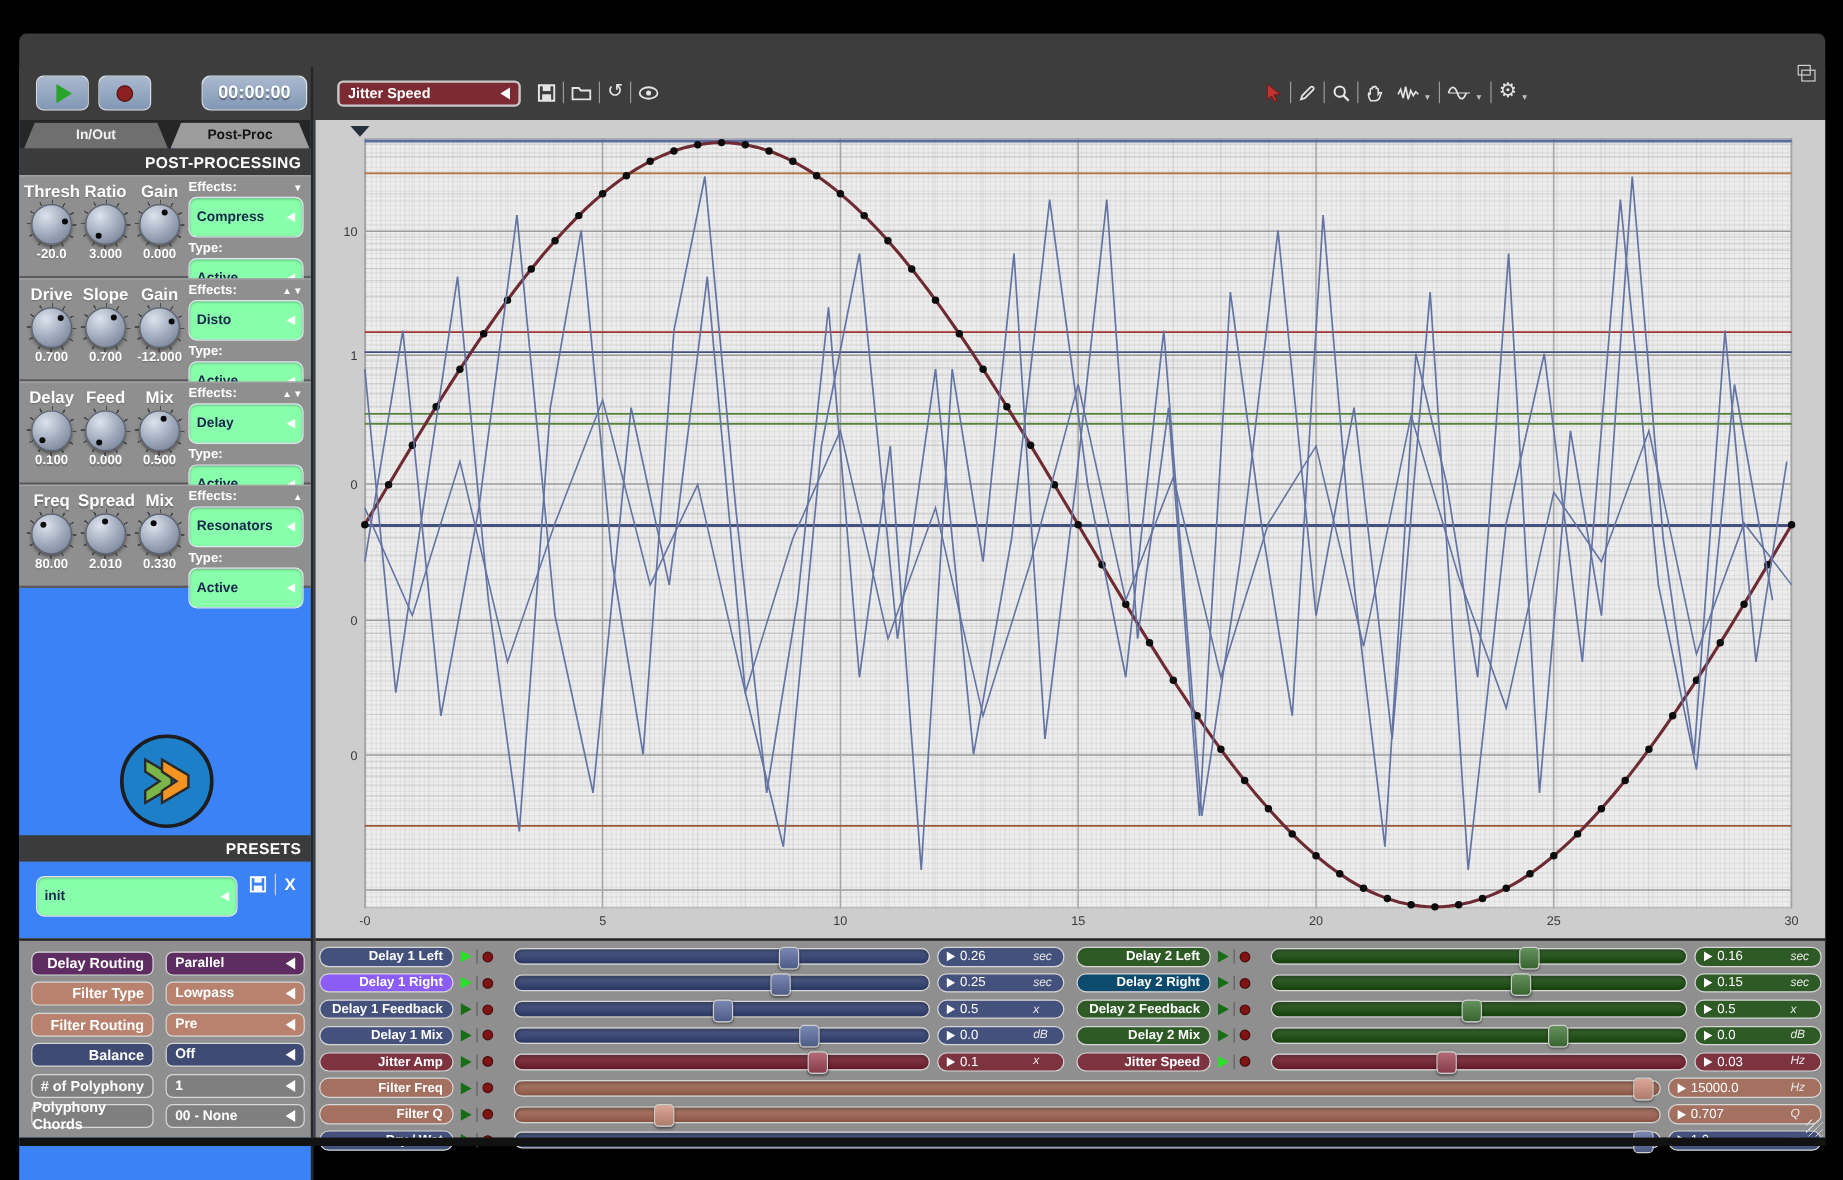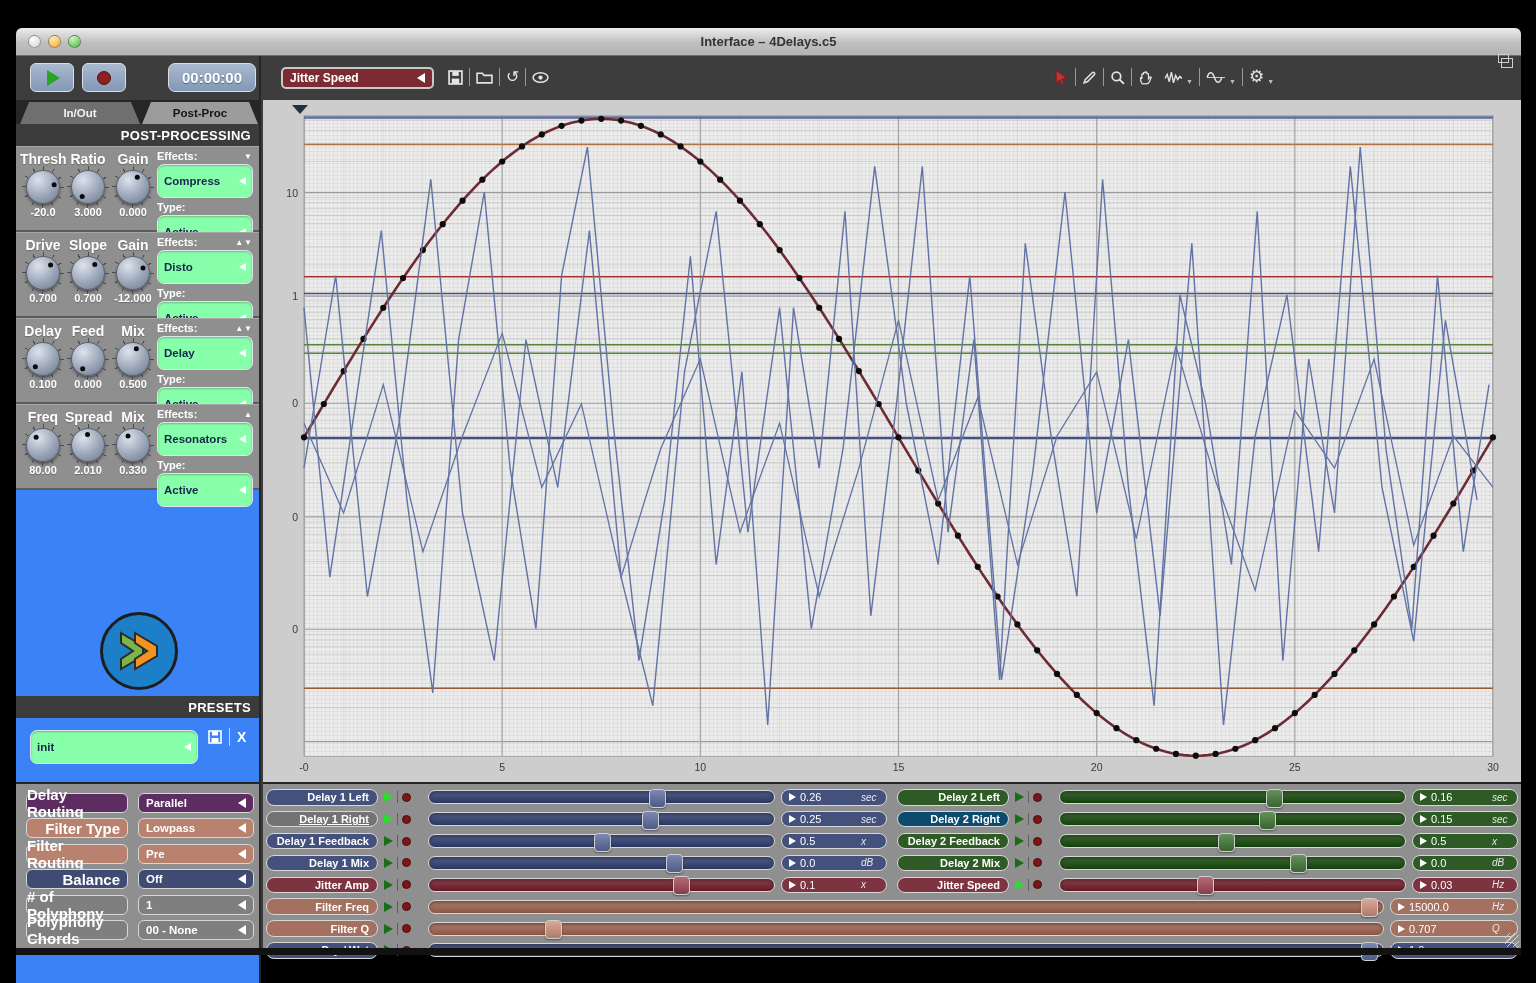--- a/index.html
+++ b/index.html
@@ -86,21 +86,21 @@
   .logo { position:absolute; left:84px; width:78px; height:78px; border-radius:50%;
     background:#1c7fc8; border:3px solid #1d1d1d; }
   .presetbar-row { position:absolute; left:0; width:100%; }
   .preset-dd { position:absolute; left:14px; width:168px; height:20px; }
   .pr-icons { position:absolute; left:192px; top:0px; display:flex; align-items:center; gap:7px; color:#fff; }
   .xbtn { font-weight:bold; font-size:14px; color:#fff; }
   .bl-panel { position:absolute; left:0; top:754px; width:245px; height:166px; background:#8f8f8f;
     border-right:2px solid #262626; border-top:2px solid #262626; }
   .rrow { position:absolute; left:10px; width:228px; height:20px; }
   .rbtn { position:absolute; left:0; top:0; width:102px; height:20px; border-radius:6px;
-    border:1.5px solid #d7d7d7; color:#fff; font-size:15px; font-weight:bold;
+    border:1.5px solid #d7d7d7; color:#fff; font-size:12px; font-weight:bold;
     display:flex; align-items:center; justify-content:flex-end; padding-right:7px; }
   .rdd { position:absolute; left:112px; top:0; width:116px; height:20px; border-radius:6px;
     border:1.5px solid #d7d7d7; color:#fff; font-size:11.5px; font-weight:bold;
     display:flex; align-items:center; padding:0 7px; }
   .rdd .sp { flex:1; }
 
   
   .chartzone { position:absolute; left:247px; top:72px; width:1258px; height:682px; background:#cdcdcd; }
   .plot { position:absolute; left:41px; top:15px; width:1189px; height:642px; background:
       repeating-linear-gradient(90deg, rgba(0,0,0,.045) 0 1px, transparent 1px 4px),
@@ -139,28 +139,20 @@
   .vbox.wide { width:128px; }
 
   .footerbar { position:absolute; left:0; bottom:0; width:100%; height:7px; background:#121212; }
   .grip { position:absolute; right:2px; bottom:8px; width:14px; height:14px;
     background:repeating-linear-gradient(135deg, transparent 0 3px, #d0d0d0 3px 4px); }
 </style>
 </head>
 <body>
 
 <div class="window">
-  <div class="titlebar">
-    <div class="lights">
-      <span class="light close"></span>
-      <span class="light min"></span>
-      <span class="light zoom"></span>
-    </div>
-    <div class="title">Interface – 4Delays.c5</div>
-  </div>
 
   <div class="topbar">
     <div class="lzone">
       <div class="btn-squ" style="left:14px">
         <span class="tri-play"></span>
         </div>
       <div class="btn-squ" style="left:66px">
         <span class="rec-dot"></span>
         </div>
       <div class="timer">00:00:00</div>
@@ -709,21 +701,21 @@
     </div>
     <div class="vbox" style="background: rgb(46, 91, 37);">
       <span class="varrow"></span>
       <span class="vval">0.16</span>
       <span class="vunit">sec</span>
     </div>
   </div>
 </div>
       <div class="prow">
   <div class="half">
-    <div class="slabel" style="background: #737373; text-decoration: underline;">Delay 1 Right</div>
+    <div class="slabel" style="background: #8b5cf6;">Delay 1 Right</div>
     <div class="ctrls">
       <span class="play bright"></span>
       <span class="msep"></span>
       <span class="mdot"></span>
     </div>
     <div class="track" style="background: linear-gradient(rgb(82, 95, 138), rgb(42, 55, 98));">
       <div class="handle" style="left: calc(64% - 8px); background: linear-gradient(rgb(123, 136, 179), rgb(78, 91, 134));"></div>
     </div>
     <div class="vbox" style="background: rgb(68, 81, 124);">
       <span class="varrow"></span>

